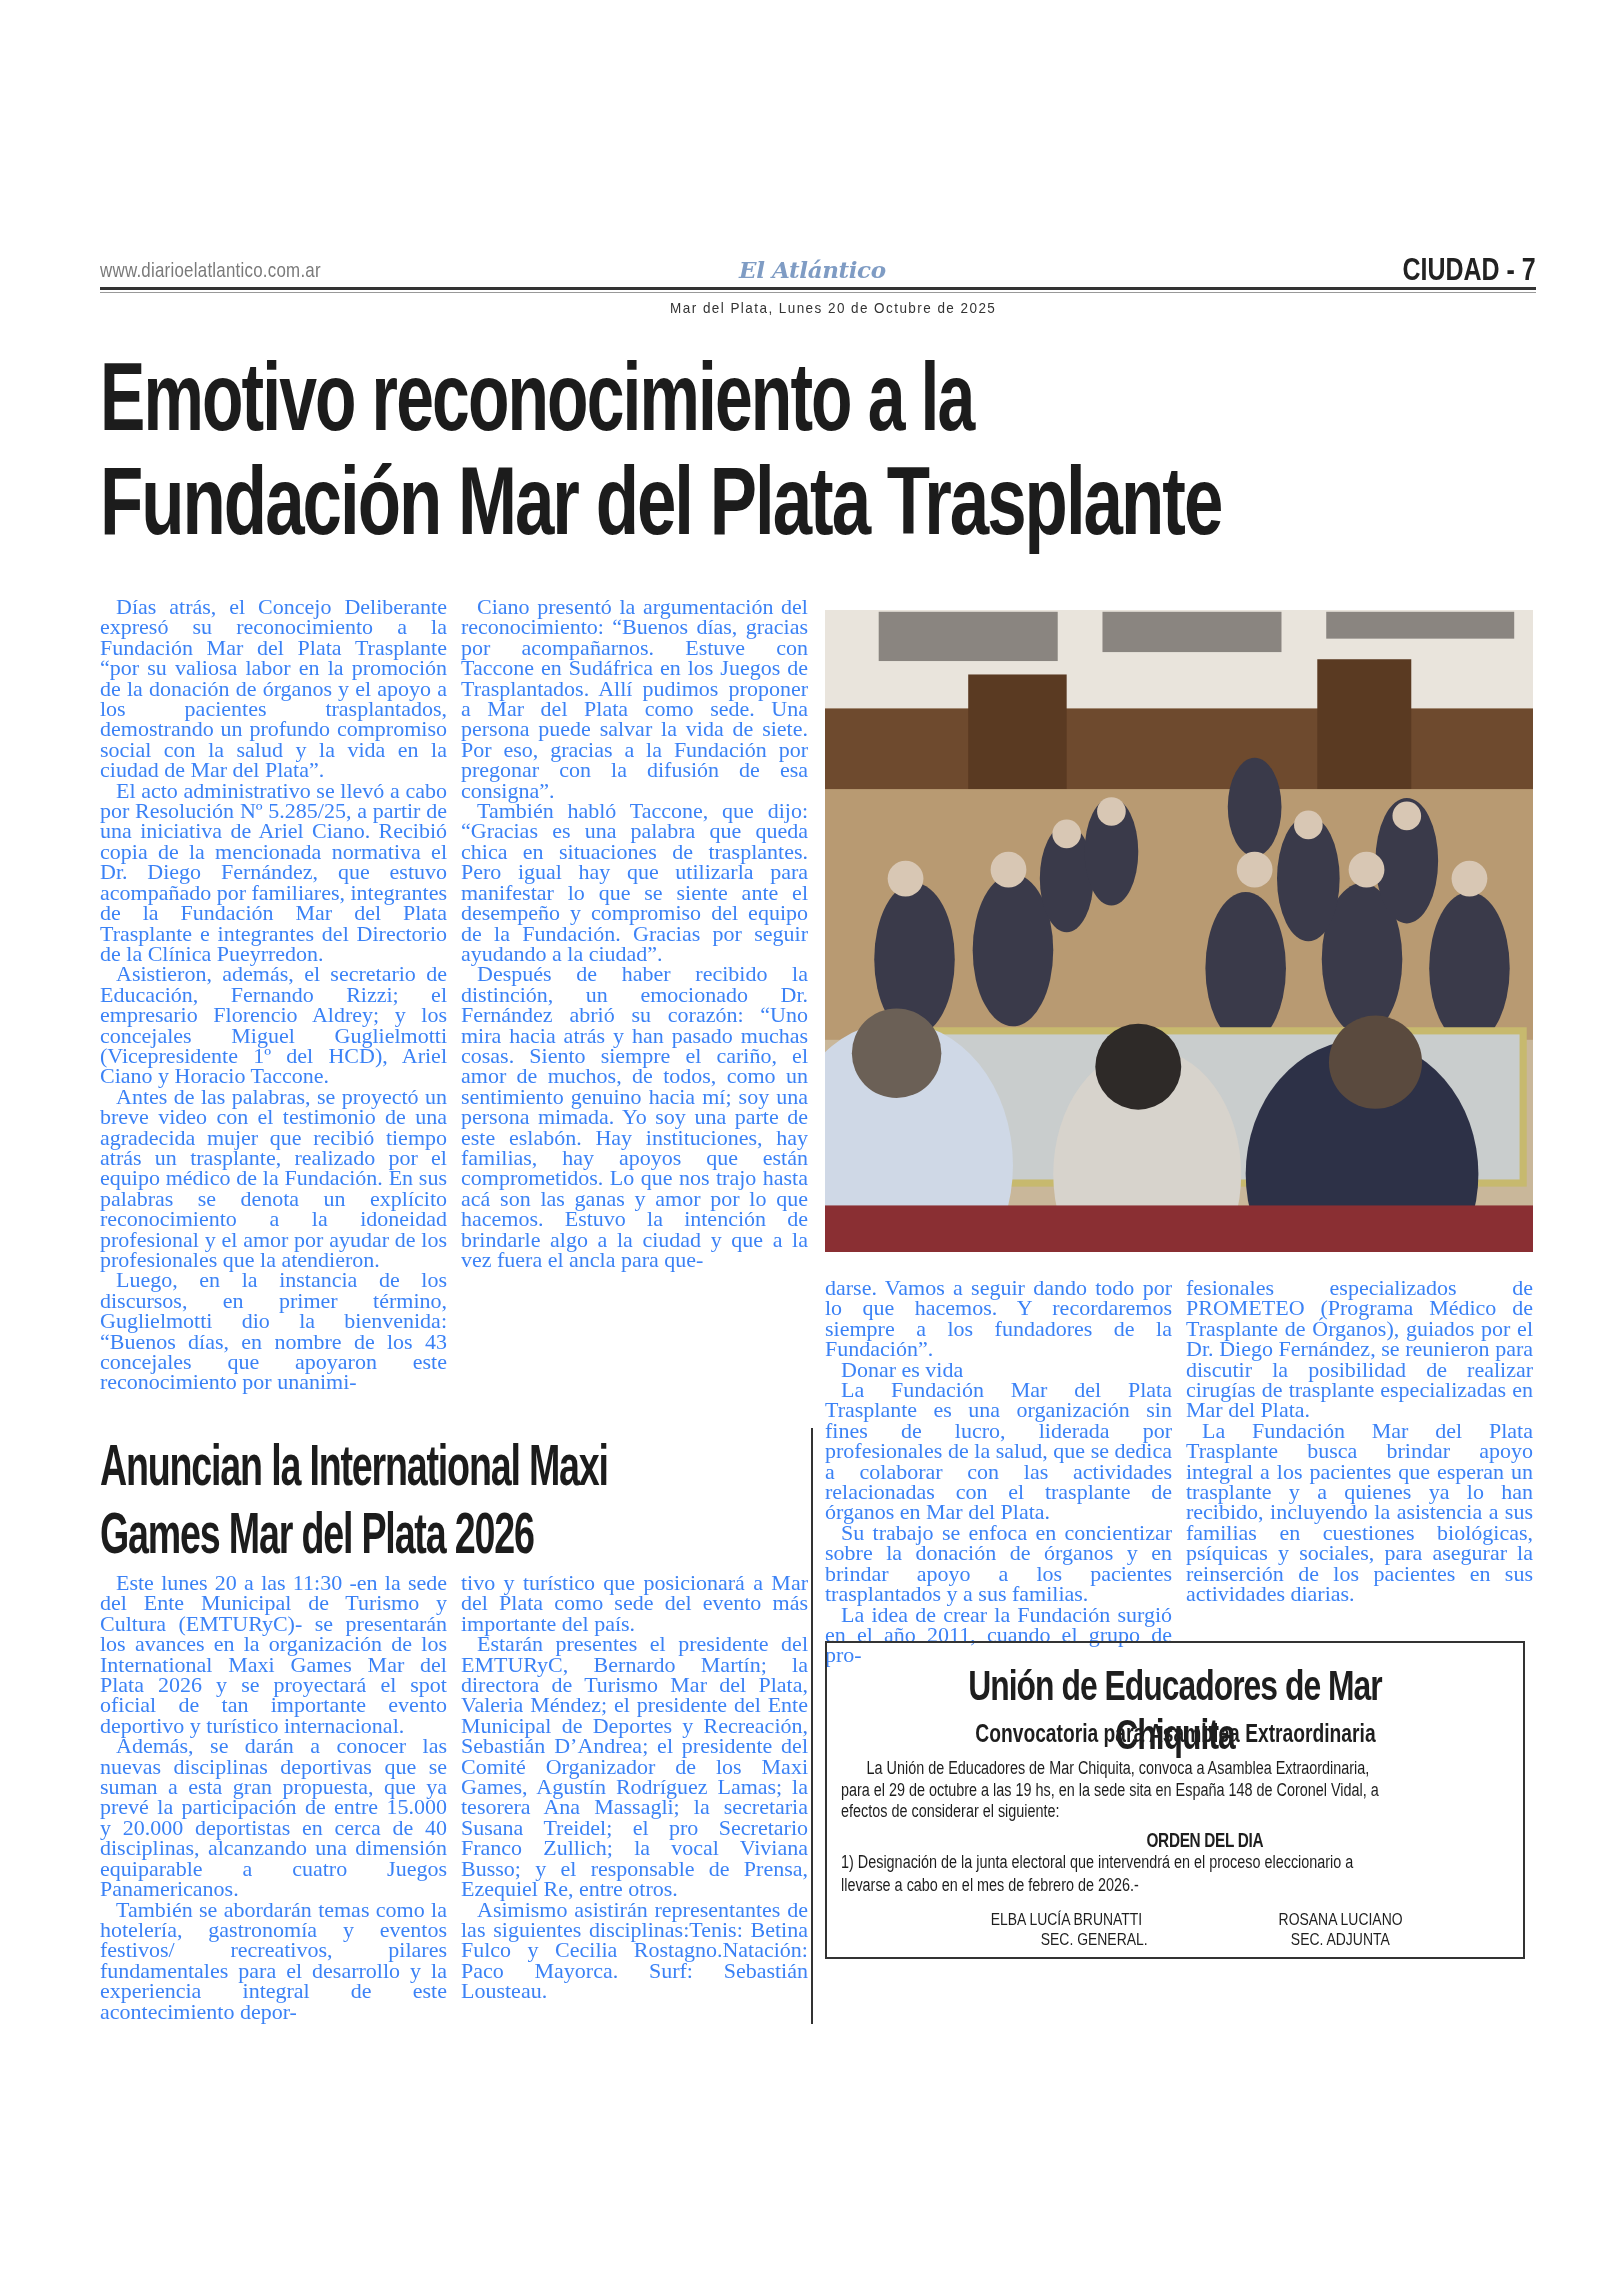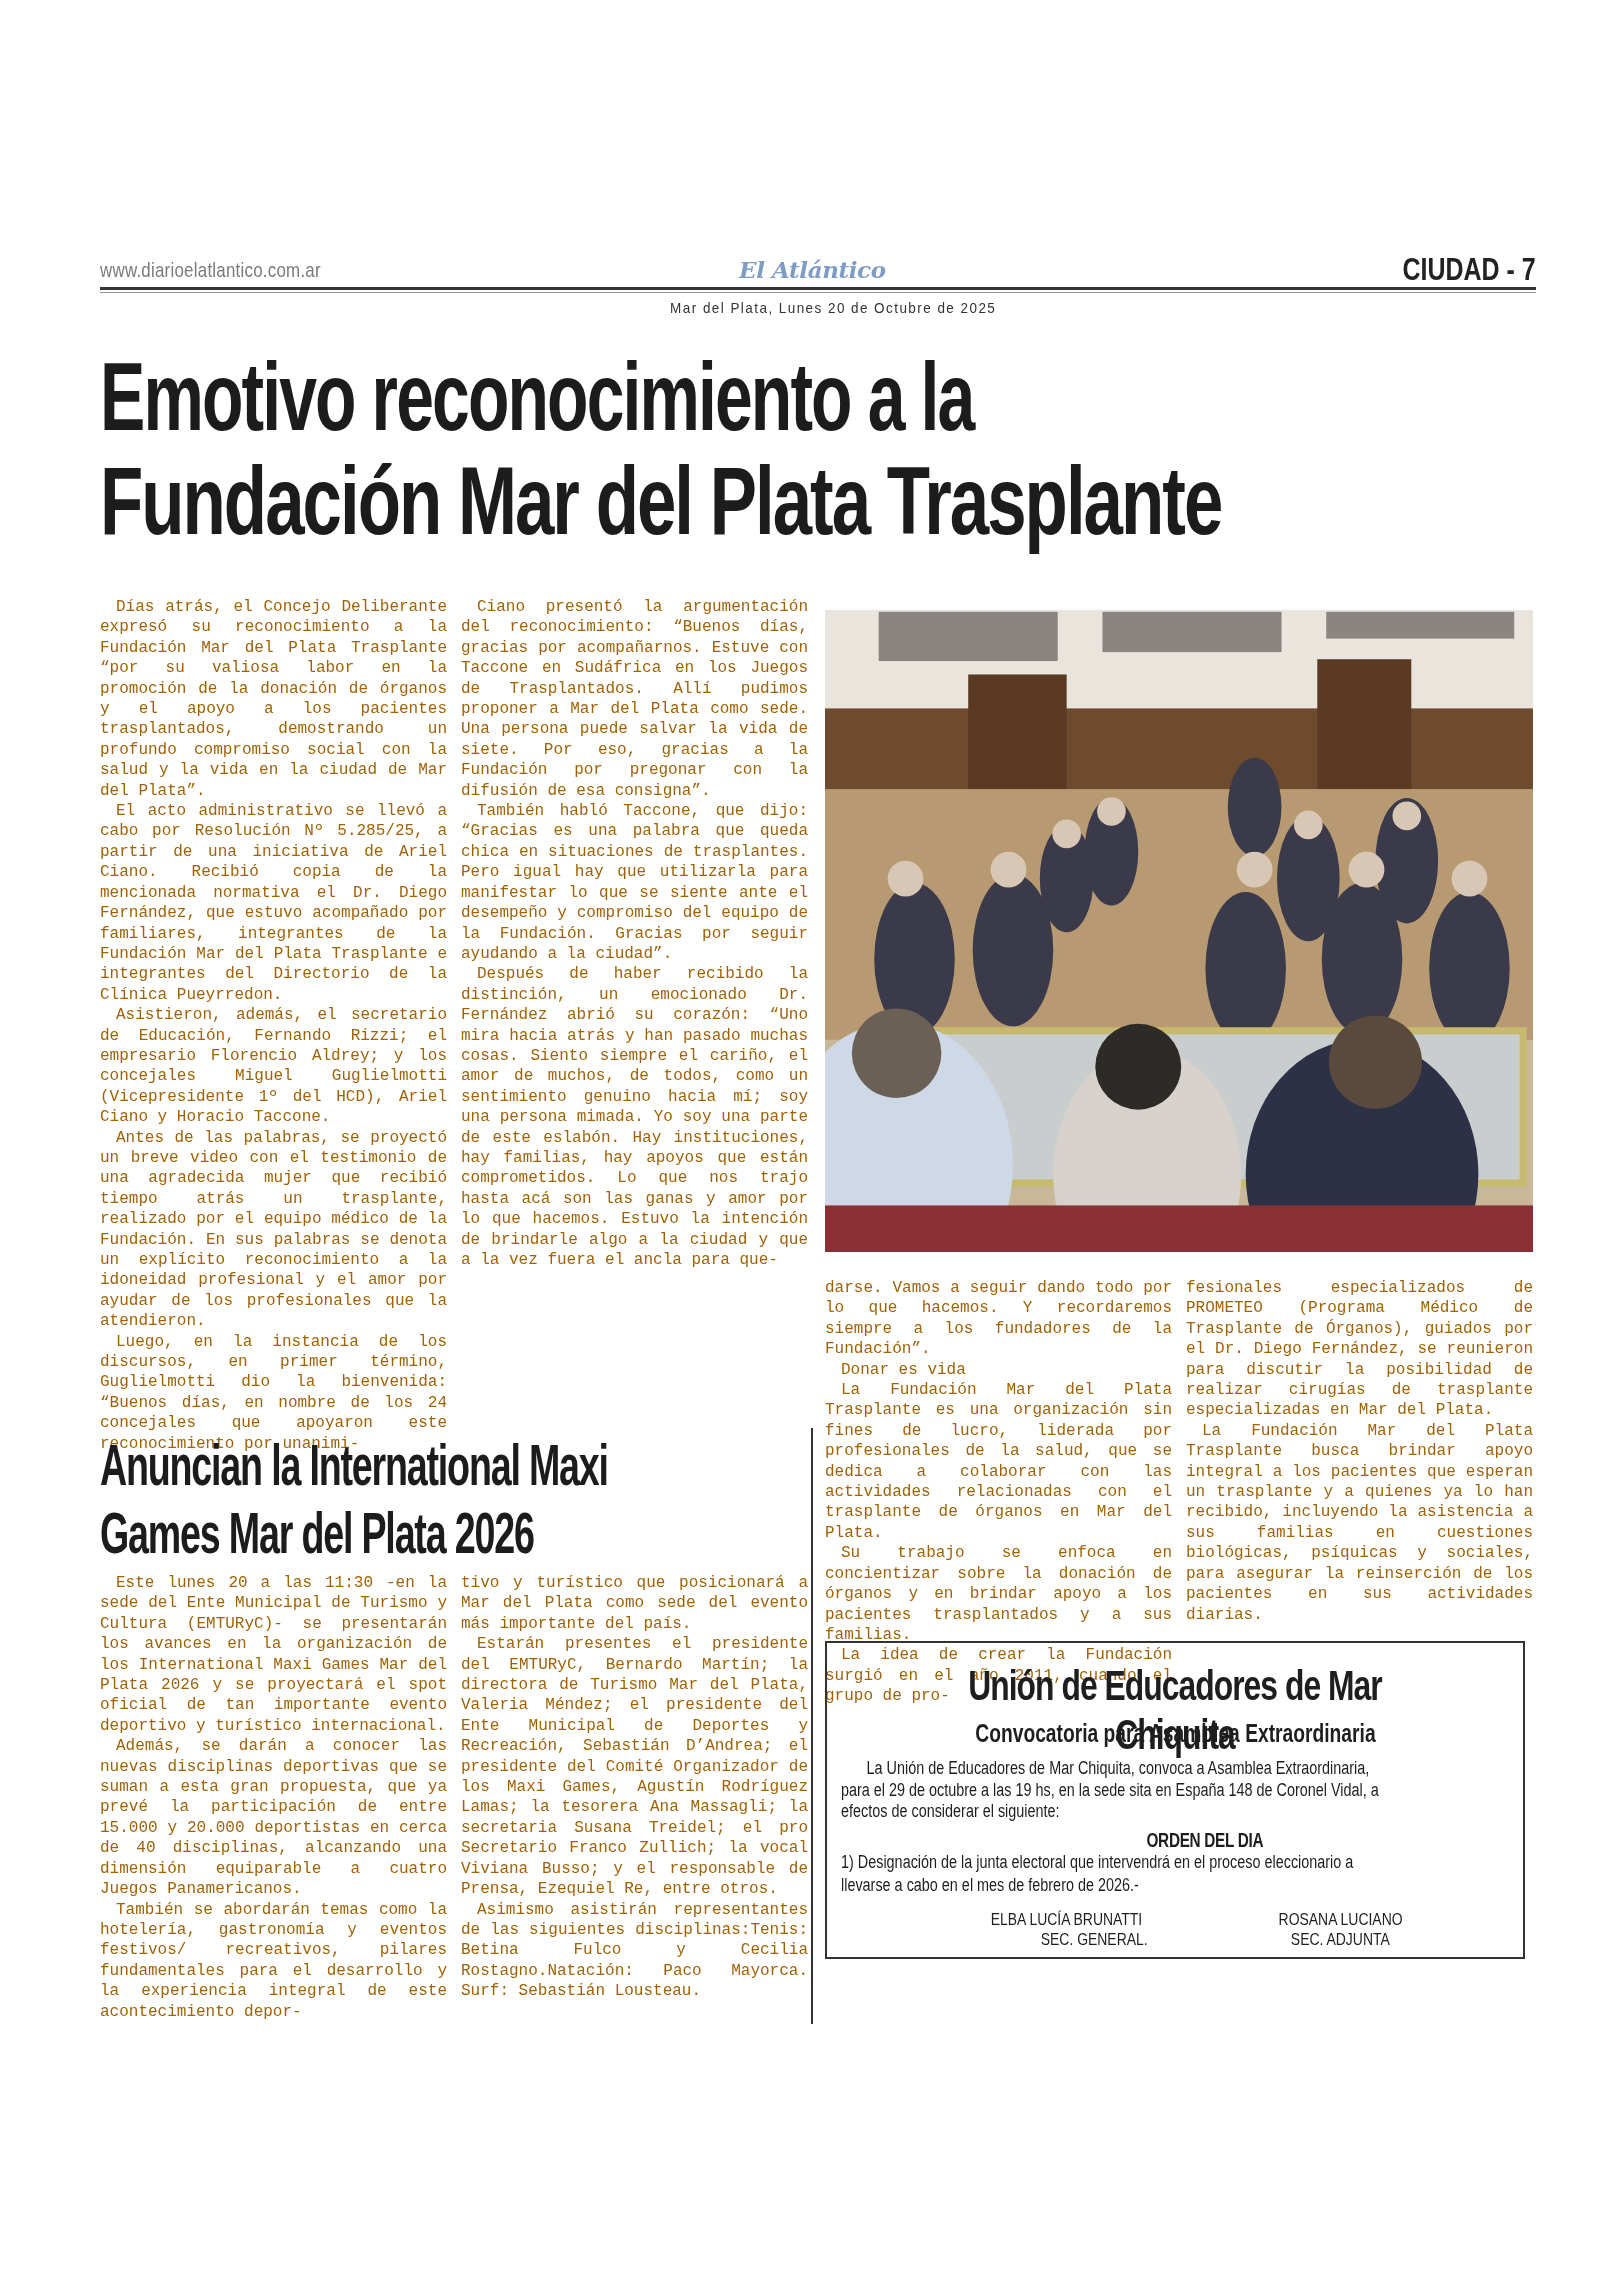--- a/index.html
+++ b/index.html
@@ -15,21 +15,21 @@
   .dateline { position: absolute; left: 0; width: 100%; top: 299px; text-align: center; font-family: "Liberation Sans", sans-serif; font-size: 15px; color: #333; letter-spacing: 1.6px; }
   .dateline span { display: inline-block; transform: scaleX(0.9); margin-left: 45px; }
 
   
   .headline { position: absolute; left: 100px; top: 345px; width: 1451px; font-family: "Liberation Sans", sans-serif; font-weight: bold; font-size: 97px; line-height: 104px; color: #1c1c1c; letter-spacing: -2.7px; }
   .headline .line { display: block; white-space: nowrap; transform-origin: left center; }
   .headline .l1 { transform: scaleX(0.70); }
   .headline .l2 { transform: scaleX(0.73); }
 
   
-  .col { position: absolute; font-family: Liberation Mono, monospace; font-size: 16px; line-height: 20.4px; color: #a16207; text-align: justify; }
+  .col { position: absolute; font-family: Liberation Serif, serif; font-size: 22px; line-height: 20.4px; color: #3b82f6; text-align: justify; }
   .col p { margin: 0; text-indent: 16px; }
   .col p.noindent { text-indent: 0; }
   .c1 { left: 100px; top: 597px; width: 347px; }
   .c2 { left: 461px; top: 597px; width: 347px; }
   .c3 { left: 825px; top: 1278px; width: 347px; }
   .c4 { left: 1186px; top: 1278px; width: 347px; }
   .c5 { left: 100px; top: 1573px; width: 347px; }
   .c6 { left: 461px; top: 1573px; width: 347px; }
 
   
@@ -75,21 +75,21 @@
   <h1 class="headline" style="margin:0">
     <span class="line l1">Emotivo reconocimiento a la</span>
     <span class="line l2">Fundación Mar del Plata Trasplante</span>
   </h1>
 
   <div class="col c1">
     <p>Días atrás, el Concejo Deliberante expresó su reconocimiento a la Fundación Mar del Plata Trasplante “por su valiosa labor en la promoción de la donación de órganos y el apoyo a los pacientes trasplantados, demostrando un profundo compromiso social con la salud y la vida en la ciudad de Mar del Plata”.</p>
     <p>El acto administrativo se llevó a cabo por Resolución Nº 5.285/25, a partir de una iniciativa de Ariel Ciano. Recibió copia de la mencionada normativa el Dr. Diego Fernández, que estuvo acompañado por familiares, integrantes de la Fundación Mar del Plata Trasplante e integrantes del Directorio de la Clínica Pueyrredon.</p>
     <p>Asistieron, además, el secretario de Educación, Fernando Rizzi; el empresario Florencio Aldrey; y los concejales Miguel Guglielmotti (Vicepresidente 1º del HCD), Ariel Ciano y Horacio Taccone.</p>
     <p>Antes de las palabras, se proyectó un breve video con el testimonio de una agradecida mujer que recibió tiempo atrás un trasplante, realizado por el equipo médico de la Fundación. En sus palabras se denota un explícito reconocimiento a la idoneidad profesional y el amor por ayudar de los profesionales que la atendieron.</p>
-    <p>Luego, en la instancia de los discursos, en primer término, Guglielmotti dio la bienvenida: “Buenos días, en nombre de los 24 concejales que apoyaron este reconocimiento por unanimi-</p>
+    <p>Luego, en la instancia de los discursos, en primer término, Guglielmotti dio la bienvenida: “Buenos días, en nombre de los 43 concejales que apoyaron este reconocimiento por unanimi-</p>
   </div>
 
   <div class="col c2">
     <p>Ciano presentó la argumentación del reconocimiento: “Buenos días, gracias por acompañarnos. Estuve con Taccone en Sudáfrica en los Juegos de Trasplantados. Allí pudimos proponer a Mar del Plata como sede. Una persona puede salvar la vida de siete. Por eso, gracias a la Fundación por pregonar con la difusión de esa consigna”.</p>
     <p>También habló Taccone, que dijo: “Gracias es una palabra que queda chica en situaciones de trasplantes. Pero igual hay que utilizarla para manifestar lo que se siente ante el desempeño y compromiso del equipo de la Fundación. Gracias por seguir ayudando a la ciudad”.</p>
     <p>Después de haber recibido la distinción, un emocionado Dr. Fernández abrió su corazón: “Uno mira hacia atrás y han pasado muchas cosas. Siento siempre el cariño, el amor de muchos, de todos, como un sentimiento genuino hacia mí; soy una persona mimada. Yo soy una parte de este eslabón. Hay instituciones, hay familias, hay apoyos que están comprometidos. Lo que nos trajo hasta acá son las ganas y amor por lo que hacemos. Estuvo la intención de brindarle algo a la ciudad y que a la vez fuera el ancla para que-</p>
   </div>
 
   <div class="photo">
     <svg viewBox="0 0 791 717" preserveAspectRatio="none">

